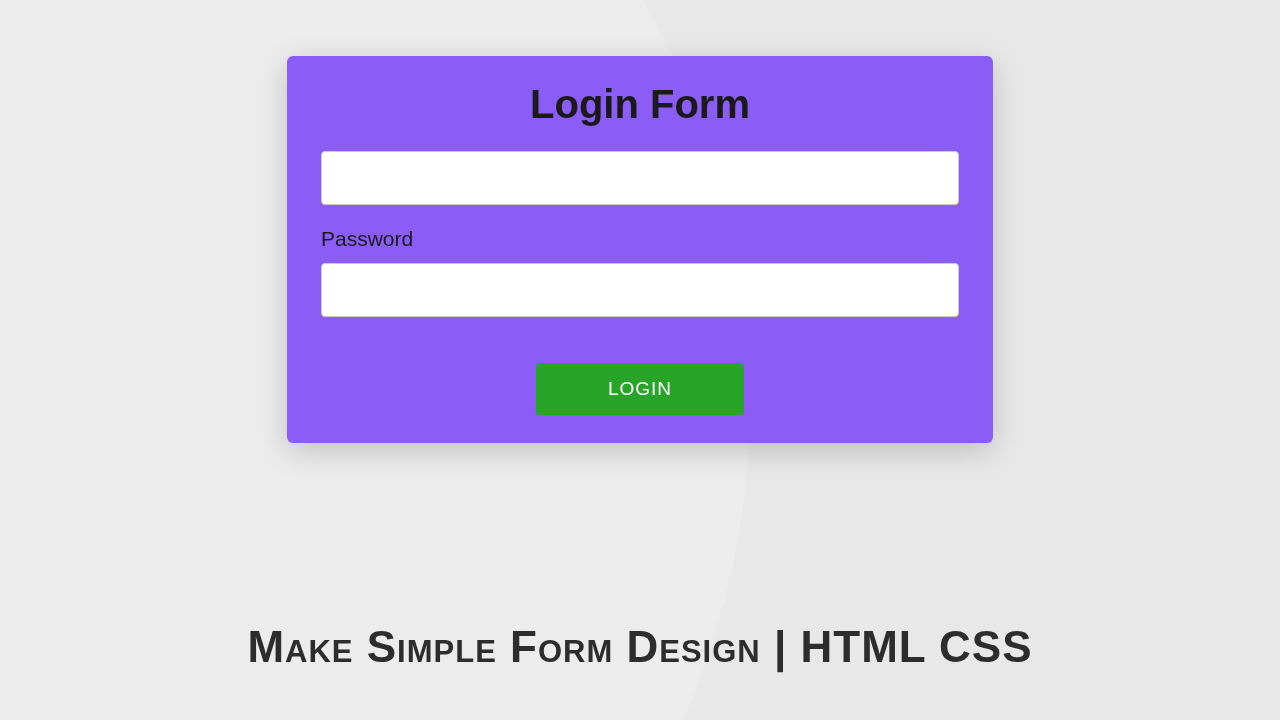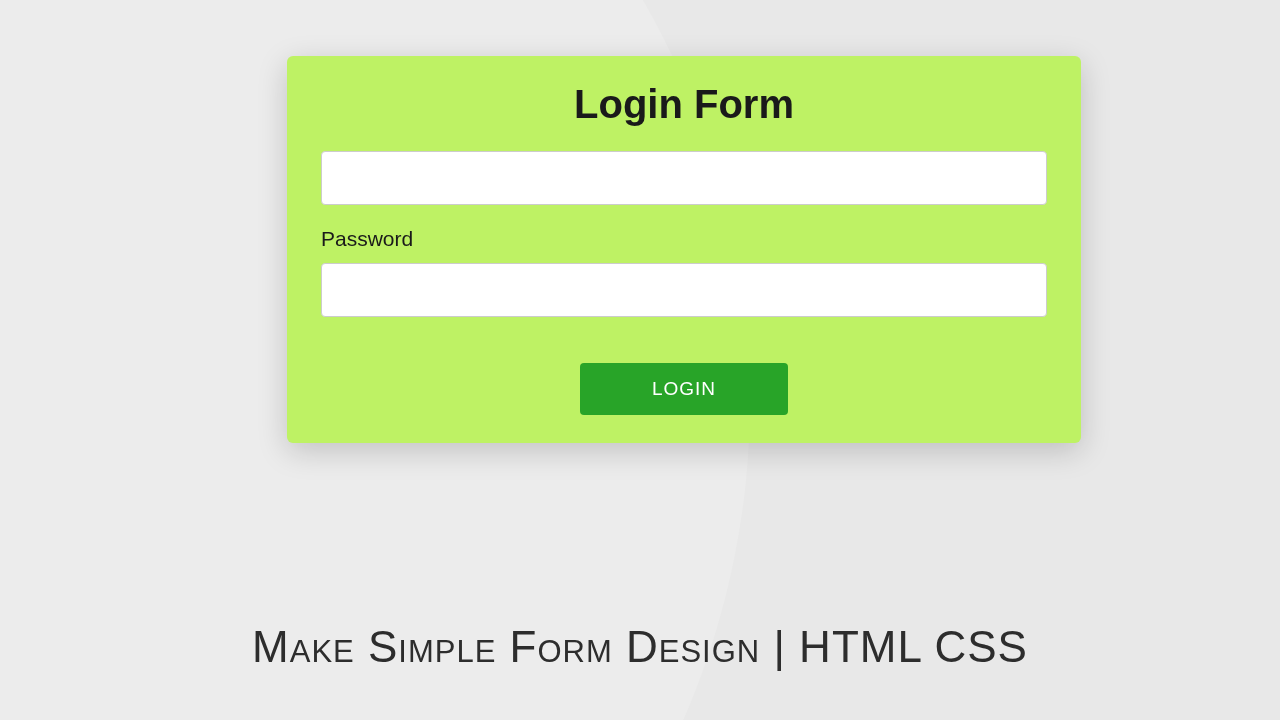--- a/index.html
+++ b/index.html
@@ -22,22 +22,22 @@
       width: 1600px;
       height: 1600px;
       border-radius: 50%;
       background: #ececec;
       z-index: 0;
     }
     .card {
       position: absolute;
       top: 56px;
       left: 287px;
-      width: 794px;
-      background: #bef264;
+      width: 706px;
+      background: #8b5cf6;
       border-radius: 6px;
       box-shadow: 0 8px 30px rgba(0,0,0,0.18);
       padding: 26px 34px 28px 34px;
       z-index: 1;
     }
     .card-title {
       text-align: center;
       font-size: 40px;
       font-weight: 700;
       color: #1a1a1a;
@@ -78,21 +78,21 @@
     }
     .caption {
       position: absolute;
       bottom: 48px;
       left: 0;
       right: 0;
       text-align: center;
       font-size: 44px;
       color: #2d2d2d;
       font-variant: small-caps;
-      font-weight: 400;
+      font-weight: 700;
       letter-spacing: 1px;
       z-index: 1;
       font-family: 'Segoe UI Light', 'Segoe UI', Arial, sans-serif;
     }
   </style>
 </head>
 <body>
 
 <div class="bg-arc"></div>
 

